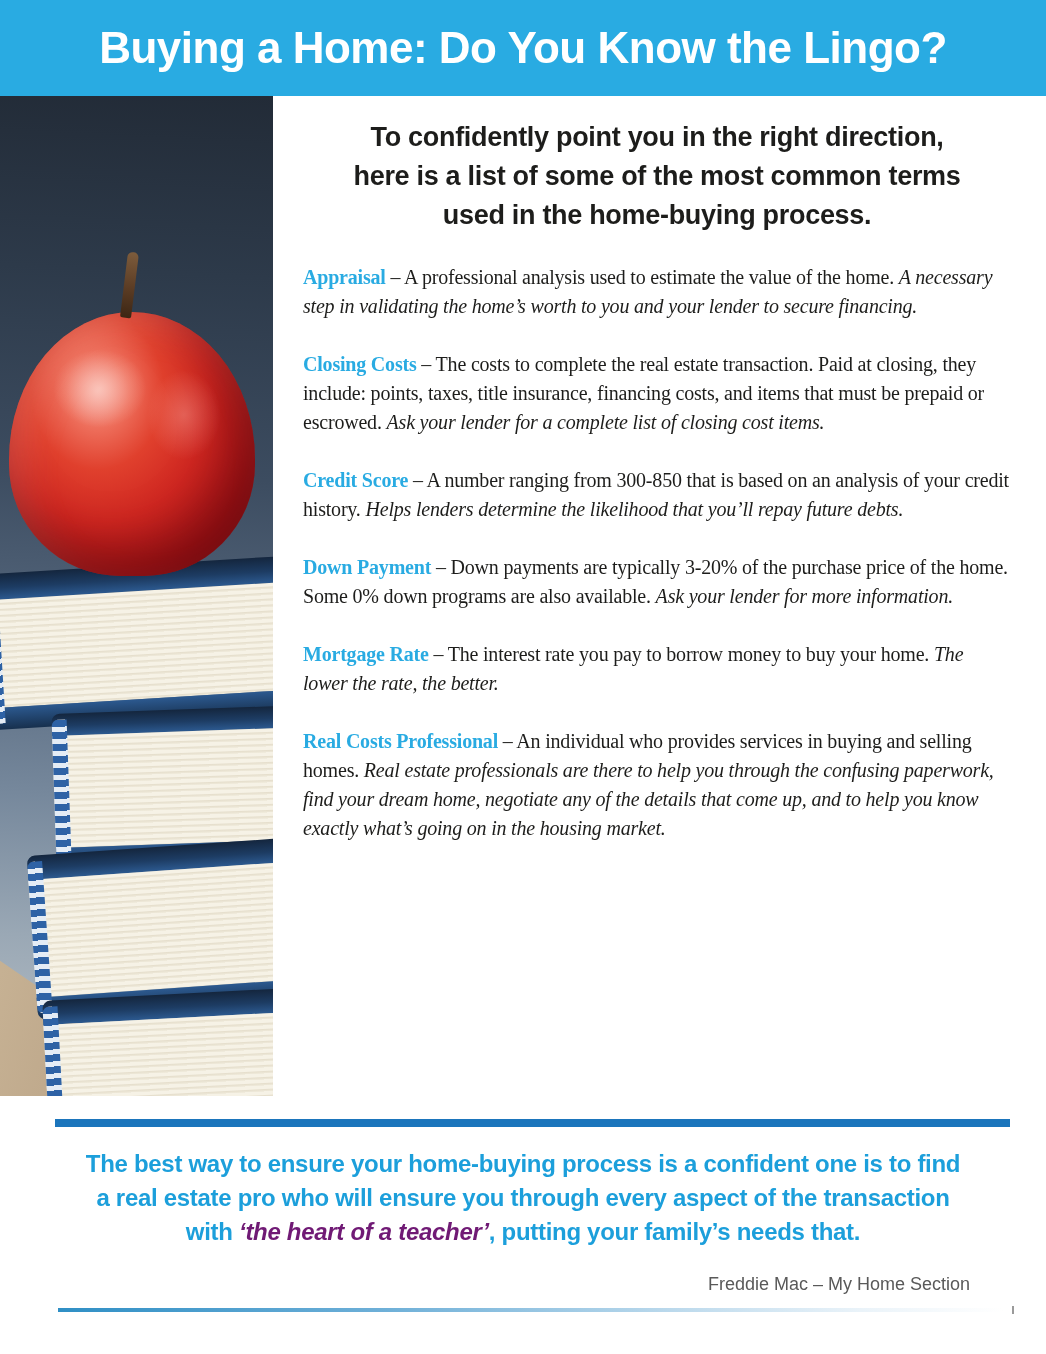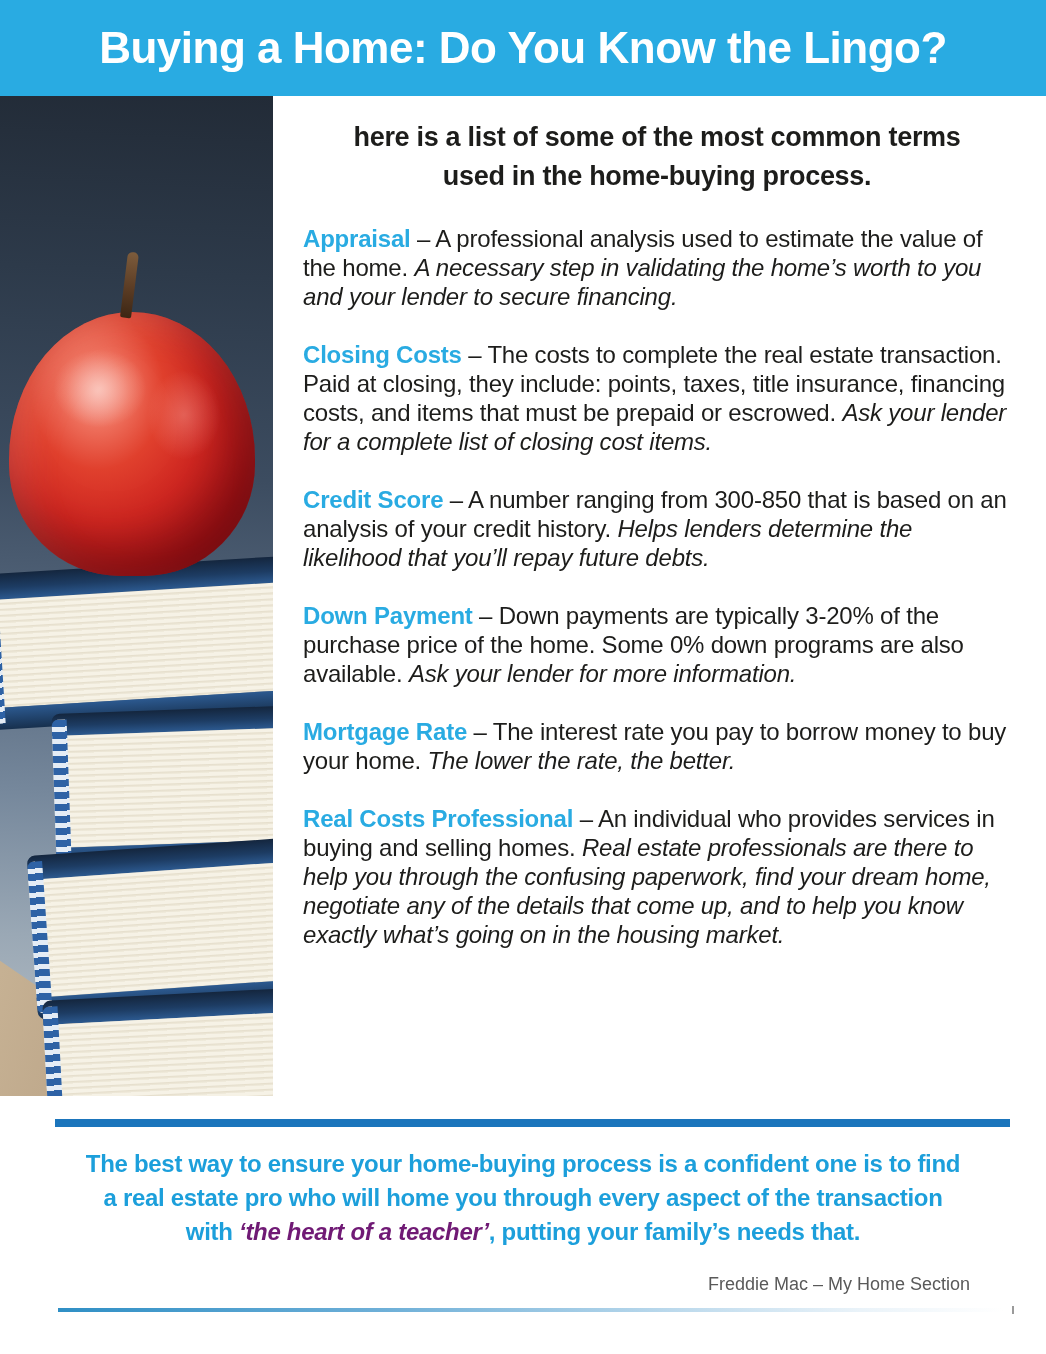--- a/index.html
+++ b/index.html
@@ -39,21 +39,21 @@
           border-radius:6px 0 0 6px; }
   .book1 { left:-14px; top:468px; transform:rotate(-3.5deg); }
   .book2 { left:54px;  top:612px; transform:rotate(-2deg); }
   .book3 { left:32px;  top:748px; transform:rotate(-4deg); }
   .book4 { left:46px;  top:896px; transform:rotate(-3deg); }
 
   
   .content { position:absolute; left:303px; top:118px; width:708px; color:#1d1d1b; }
   .intro { text-align:center; font-weight:bold; font-size:27px; line-height:39px; letter-spacing:-0.3px; margin-bottom:28px; }
   .intro div { white-space:nowrap; }
-  .terms { font-size:24px; line-height:29px; letter-spacing:-0.2px; }
+  .terms { font-size:20px; line-height:29px; letter-spacing:-0.2px;font-family:Liberation Serif, serif; }
   .terms p { margin-bottom:29px; }
   .term-name { color:#29ABE2; font-weight:bold; }
   .terms em { font-style:italic; }
 
   
   .divider { position:absolute; left:55px; top:1119px; width:955px; height:8px; background:#1B75BC; }
   .closing { position:absolute; left:40px; top:1147px; width:966px; text-align:center;
              color:#1C9FDB; font-weight:bold; font-size:24px; line-height:34px; letter-spacing:-0.3px; }
   .closing div { white-space:nowrap; }
   .closing em { color:#701a75; font-style:italic; }
@@ -95,39 +95,40 @@
       <div class="cover-top" style="height:24px"></div>
       <div class="pages" style="height:130px"></div>
       <div class="spine"></div>
     </div>
     <div class="apple"></div>
     <div class="stem"></div>
   </div>
 
   <div class="content">
     <div class="intro">
+      <div>To confidently point you in the right direction,</div>
       <div>here is a list of some of the most common terms</div>
       <div>used in the home-buying process.</div>
     </div>
 
     <div class="terms">
       <p><span class="term-name">Appraisal</span><span> – A professional analysis used to estimate the value of the home. </span><em>A necessary step in validating the home’s worth to you and your lender to secure financing.</em></p>
       <p><span class="term-name">Closing Costs</span><span> – The costs to complete the real estate transaction. Paid at closing, they include: points, taxes, title insurance, financing costs, and items that must be prepaid or escrowed. </span><em>Ask your lender for a complete list of closing cost items.</em></p>
       <p><span class="term-name">Credit Score</span><span> – A number ranging from 300-850 that is based on an analysis of your credit history. </span><em>Helps lenders determine the likelihood that you’ll repay future debts.</em></p>
       <p><span class="term-name">Down Payment</span><span> – Down payments are typically 3-20% of the purchase price of the home. Some 0% down programs are also available. </span><em>Ask your lender for more information.</em></p>
       <p><span class="term-name">Mortgage Rate</span><span> – The interest rate you pay to borrow money to buy your home. </span><em>The lower the rate, the better.</em></p>
       <p><span class="term-name">Real Costs Professional</span><span> – An individual who provides services in buying and selling homes. </span><em>Real estate professionals are there to help you through the confusing paperwork, find your dream home, negotiate any of the details that come up, and to help you know exactly what’s going on in the housing market.</em></p>
     </div>
   </div>
 
   <div class="divider"></div>
 
   <div class="closing">
     <div>The best way to ensure your home-buying process is a confident one is to find</div>
-    <div>a real estate pro who will home you through every aspect of the transaction</div>
+    <div>a real estate pro who will ensure you through every aspect of the transaction</div>
     <div><span>with </span><em>‘the heart of a teacher’</em><span>, putting your family’s needs that.</span></div>
   </div>
 
   <div class="attribution">Freddie Mac – My Home Section</div>
 
   <div class="bottom-line"></div>
   <div class="line-end-mark"></div>
 
 </div>
 

